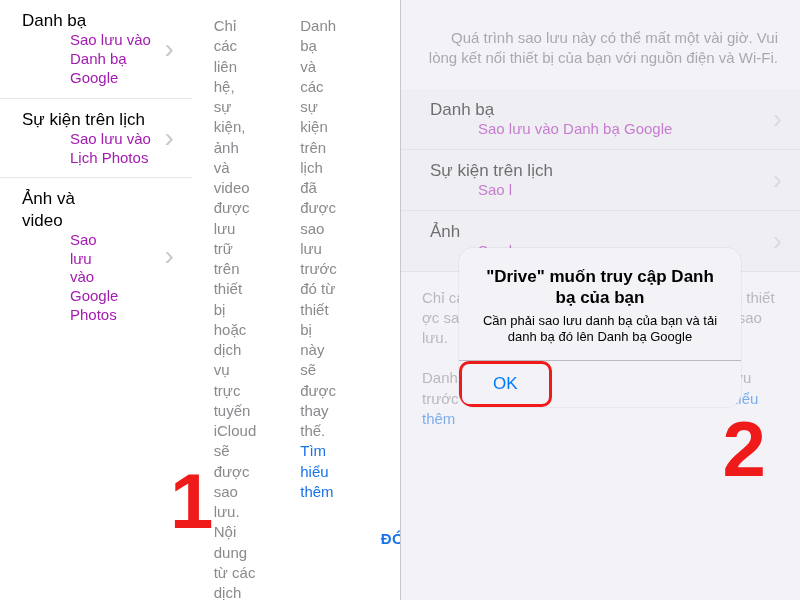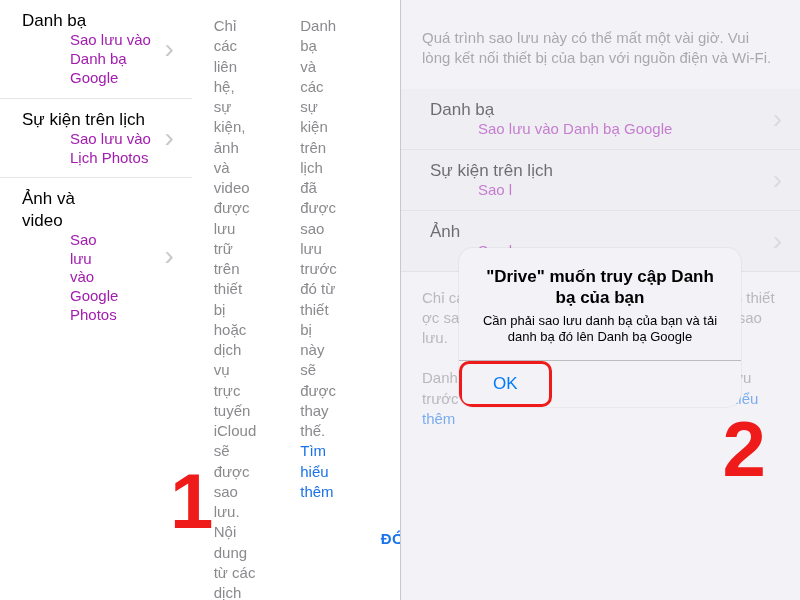--- a/index.html
+++ b/index.html
@@ -120,20 +120,21 @@
       height: 100%;
     }
     .panel-right-bg {
       background: #f2f2f7;
     }
     .r-intro {
       padding: 28px 22px 20px;
       font-size: 15px;
       color: #6d6d72;
       line-height: 1.35;
+      text-align: right;
     }
     .r-list-item {
       display: flex;
       align-items: center;
       justify-content: space-between;
       padding: 10px 18px 10px 30px;
       border-bottom: 1px solid #d5d5da;
       background: #ecebf1;
     }
 

